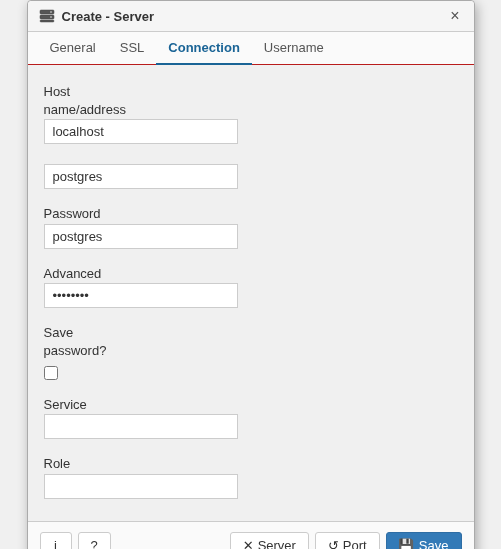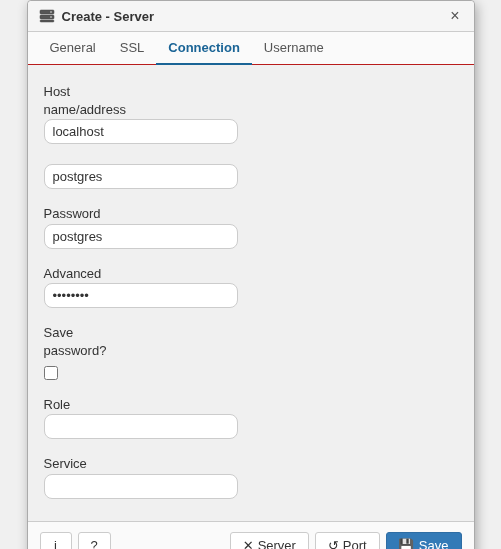--- a/index.html
+++ b/index.html
@@ -84,21 +84,21 @@
       min-width: 110px;
       font-size: 13px;
       color: #333;
       padding-top: 6px;
       line-height: 1.4;
     }
     .form-control {
       flex: 1;
       height: 30px;
       border: 1px solid #ccc;
-      border-radius: 8px;
+      border-radius: 0;
       padding: 4px 8px;
       font-size: 13px;
       background: #fff;
       color: #333;
       outline: none;
     }
     .checkbox-wrapper {
       display: flex;
       align-items: center;
       padding-top: 6px;
@@ -210,26 +210,26 @@
     </div>
 
     <div class="form-row">
       <div class="form-label">Save<br>password?</div>
       <div class="checkbox-wrapper">
         <input type="checkbox" style="">
       </div>
     </div>
 
     <div class="form-row">
+      <div class="form-label">Service</div>
+      <input type="text" class="form-control" value="" style="">
+    </div>
+
+    <div class="form-row">
       <div class="form-label">Role</div>
-      <input type="text" class="form-control" value="" style="">
-    </div>
-
-    <div class="form-row">
-      <div class="form-label">Service</div>
       <input type="text" class="form-control" value="" style="">
     </div>
 
   </div>
 
   <div class="dialog-footer">
     <div class="footer-left">
       <button class="btn btn-info">i</button>
       <button class="btn btn-info">?</button>
     </div>

